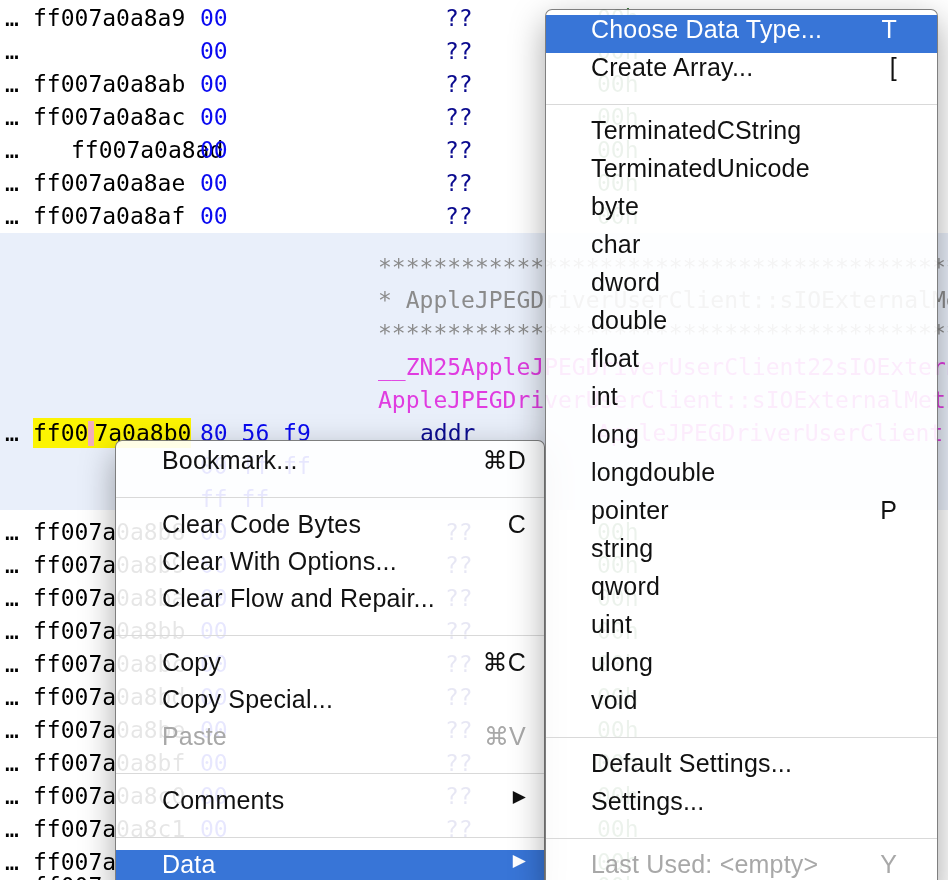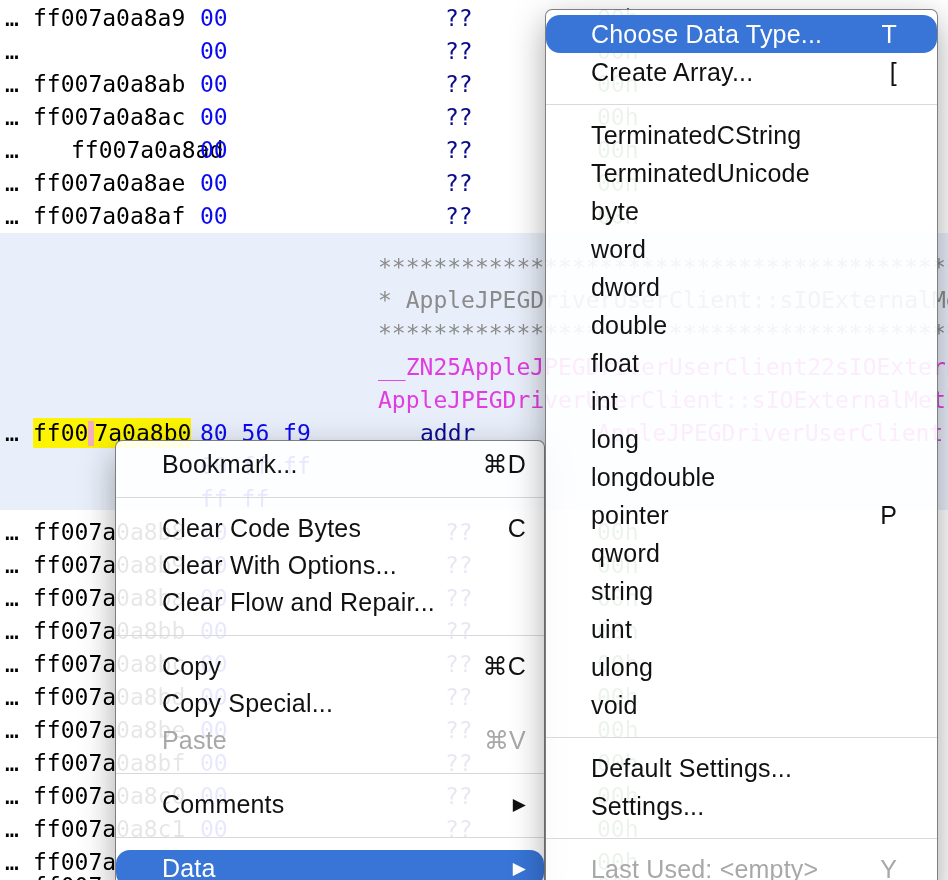--- a/index.html
+++ b/index.html
@@ -17,22 +17,22 @@
   .c-green{color:var(--operand-green,#3e7e3e);}
   .c-comment{color:var(--comment-gray,#8b8b8b);}
   .c-magenta{color:var(--symbol-magenta,#e03ce0);}
   .hl-yellow{background:var(--highlight-yellow,#fcf402);color:#000;}
   .caret{display:inline-block;width:6px;height:25px;margin:0;
          background:var(--caret-pink,#f2aebc);vertical-align:-5px;}
   
   .menu{position:absolute;box-sizing:border-box;background:var(--menu-bg,rgba(255,255,255,.9));
         border:1px solid var(--menu-border,rgba(0,0,0,.5));border-radius:7px;
         box-shadow:0 12px 34px rgba(0,0,0,.35);padding:5px 0;}
-  .mi{display:flex;align-items:center;box-sizing:border-box;color:#111;
-      font-size:25px;letter-spacing:.2px;white-space:nowrap;border-radius:14px;}
+  .mi{display:flex;box-sizing:border-box;color:#111;
+      font-size:25px;letter-spacing:.2px;white-space:nowrap;}
   .ctx .mi{height:37px;padding:0 18px 0 46px;}
   .sub .mi{height:38px;padding:0 40px 0 45px;}
   .mi .lbl{flex:1;overflow:hidden;}
   .mi .sc{margin-left:16px;}
   .mi .arr{margin-left:12px;font-size:17px;}
   .mi.hl{background:var(--menu-highlight,#3875d7);color:#fff;}
   .mi.hl .sc,.mi.hl .arr{color:#fff;}
   .mi.dis{color:var(--disabled-gray,#a8a8a8);}
   .mi.dis .sc{color:var(--disabled-gray,#a8a8a8);}
   .msep{position:relative;}
@@ -127,21 +127,21 @@
       <div class="mi">
         <span class="lbl">TerminatedCString</span>
       </div>
       <div class="mi">
         <span class="lbl">TerminatedUnicode</span>
       </div>
       <div class="mi">
         <span class="lbl">byte</span>
       </div>
       <div class="mi">
-        <span class="lbl">word</span>
+        <span class="lbl">char</span>
       </div>
       <div class="mi">
         <span class="lbl">dword</span>
       </div>
       <div class="mi">
         <span class="lbl">double</span>
       </div>
       <div class="mi">
         <span class="lbl">float</span>
       </div>
@@ -152,24 +152,24 @@
         <span class="lbl">long</span>
       </div>
       <div class="mi">
         <span class="lbl">longdouble</span>
       </div>
       <div class="mi">
         <span class="lbl">pointer</span>
         <span class="sc">P</span>
       </div>
       <div class="mi">
-        <span class="lbl">qword</span>
+        <span class="lbl">string</span>
       </div>
       <div class="mi">
-        <span class="lbl">string</span>
+        <span class="lbl">qword</span>
       </div>
       <div class="mi">
         <span class="lbl">uint</span>
       </div>
       <div class="mi">
         <span class="lbl">ulong</span>
       </div>
       <div class="mi">
         <span class="lbl">void</span>
       </div>

